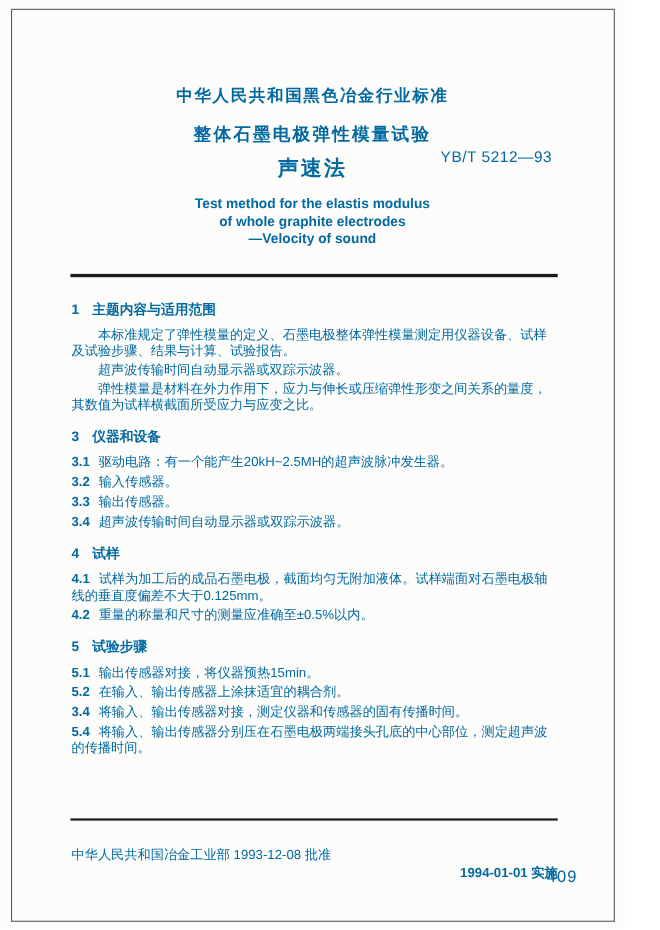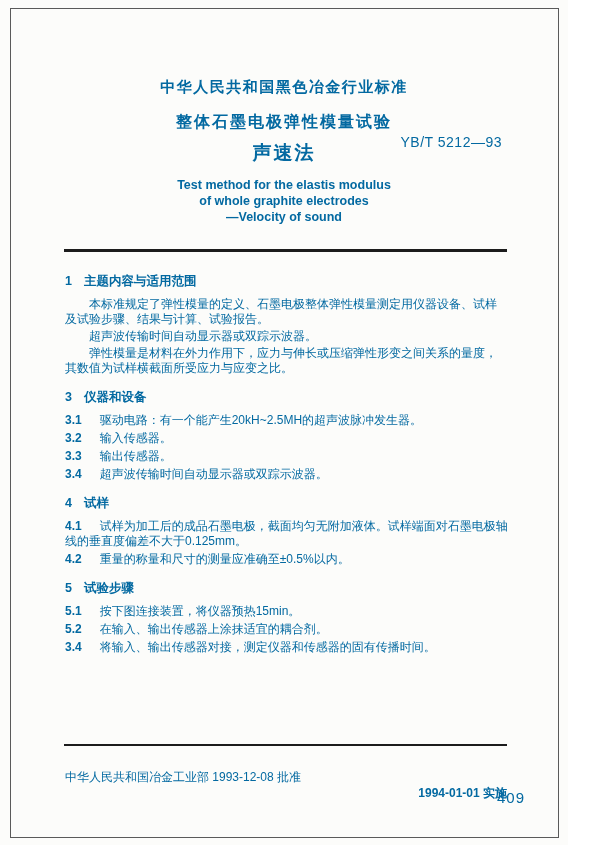--- a/index.html
+++ b/index.html
@@ -52,21 +52,21 @@
     position:absolute; left:65px; right:60px; top:274px;
     font-size:12px; line-height:15px;
   }
   .sec-heading {
     margin:14px 0 8px; font-size:12.5px; font-weight:bold; line-height:15px;
   }
   .section:first-child .sec-heading { margin-top:0; }
   .sec-no { margin-right:12px; }
   .para { margin:0 0 2px; text-indent:2em; }
   .clause { margin:0 0 3px; }
-  .clause-no { margin-right:18px; font-weight:bold; }
+  .clause-no { margin-right:8px; font-weight:bold; }
   
   .footer-row {
     position:absolute; left:65px; right:61px; top:753px;
     display:flex; justify-content:space-between; align-items:center;
     font-size:12px;
   }
   .footer-impl { font-weight:bold;margin-top:32px; }
   .page-no {
     position:absolute; left:497px; top:789px;
     font-size:15px; letter-spacing:1px;
@@ -119,23 +119,24 @@
         <span class="sec-no">4</span><span>试样</span>
       </p>
       <p class="clause"><span class="clause-no">4.1</span><span>试样为加工后的成品石墨电极，截面均匀无附加液体。试样端面对石墨电极轴线的垂直度偏差不大于0.125mm。</span></p>
       <p class="clause"><span class="clause-no">4.2</span><span>重量的称量和尺寸的测量应准确至±0.5%以内。</span></p>
     </div>
 
     <div class="section">
       <p class="sec-heading">
         <span class="sec-no">5</span><span>试验步骤</span>
       </p>
-      <p class="clause"><span class="clause-no">5.1</span><span>按下图连接装置，将仪器预热15min。</span></p>
+      <p class="clause"><span class="clause-no">5.1</span><span>输出传感器对接，将仪器预热15min。</span></p>
       <p class="clause"><span class="clause-no">5.2</span><span>在输入、输出传感器上涂抹适宜的耦合剂。</span></p>
       <p class="clause"><span class="clause-no">3.4</span><span>将输入、输出传感器对接，测定仪器和传感器的固有传播时间。</span></p>
+      <p class="clause"><span class="clause-no">5.4</span><span>将输入、输出传感器分别压在石墨电极两端接头孔底的中心部位，测定超声波的传播时间。</span></p>
     </div>
 
   </div>
 
   <div class="rule-footer"></div>
   <div class="footer-row">
     <span class="footer-approval">中华人民共和国冶金工业部 1993-12-08 批准</span>
     <span class="footer-impl">1994-01-01 实施</span>
   </div>
   <div class="page-no">409</div>

